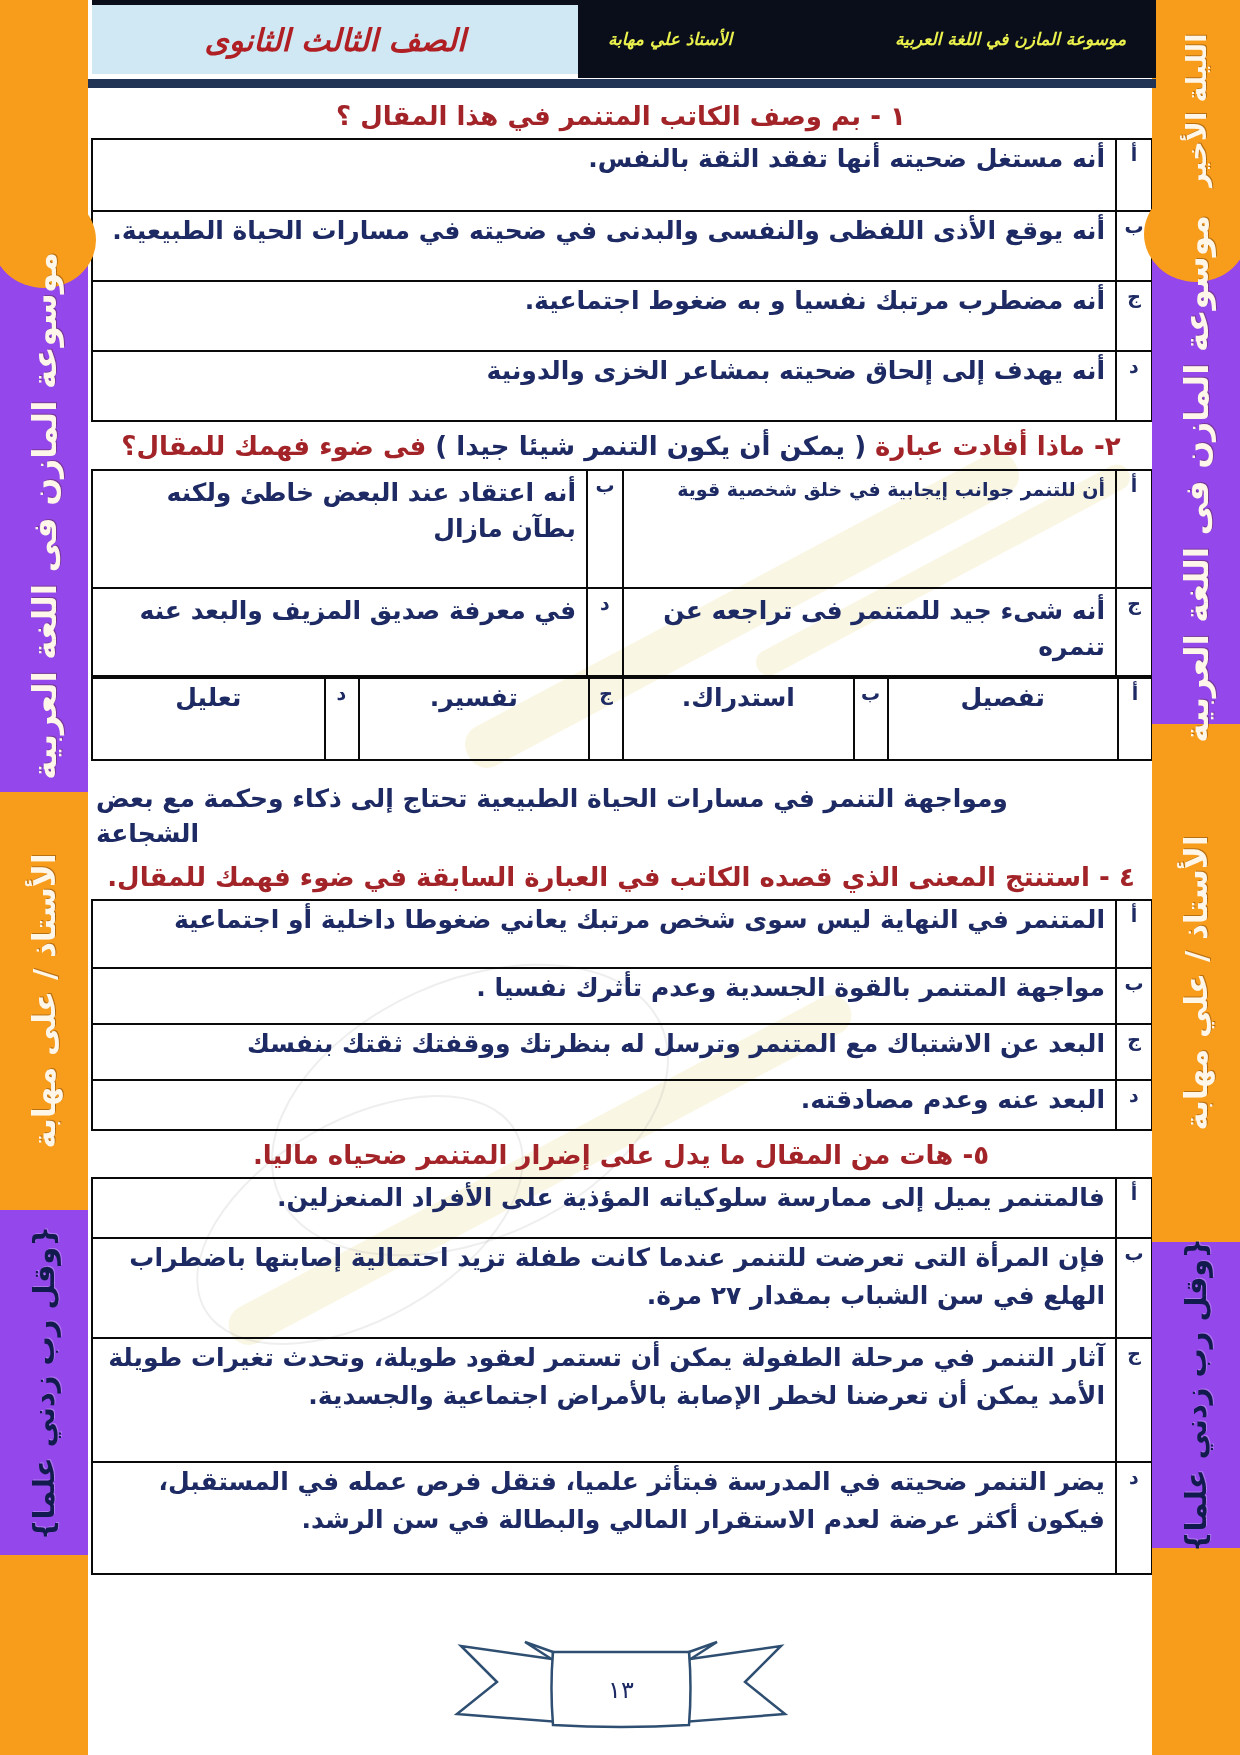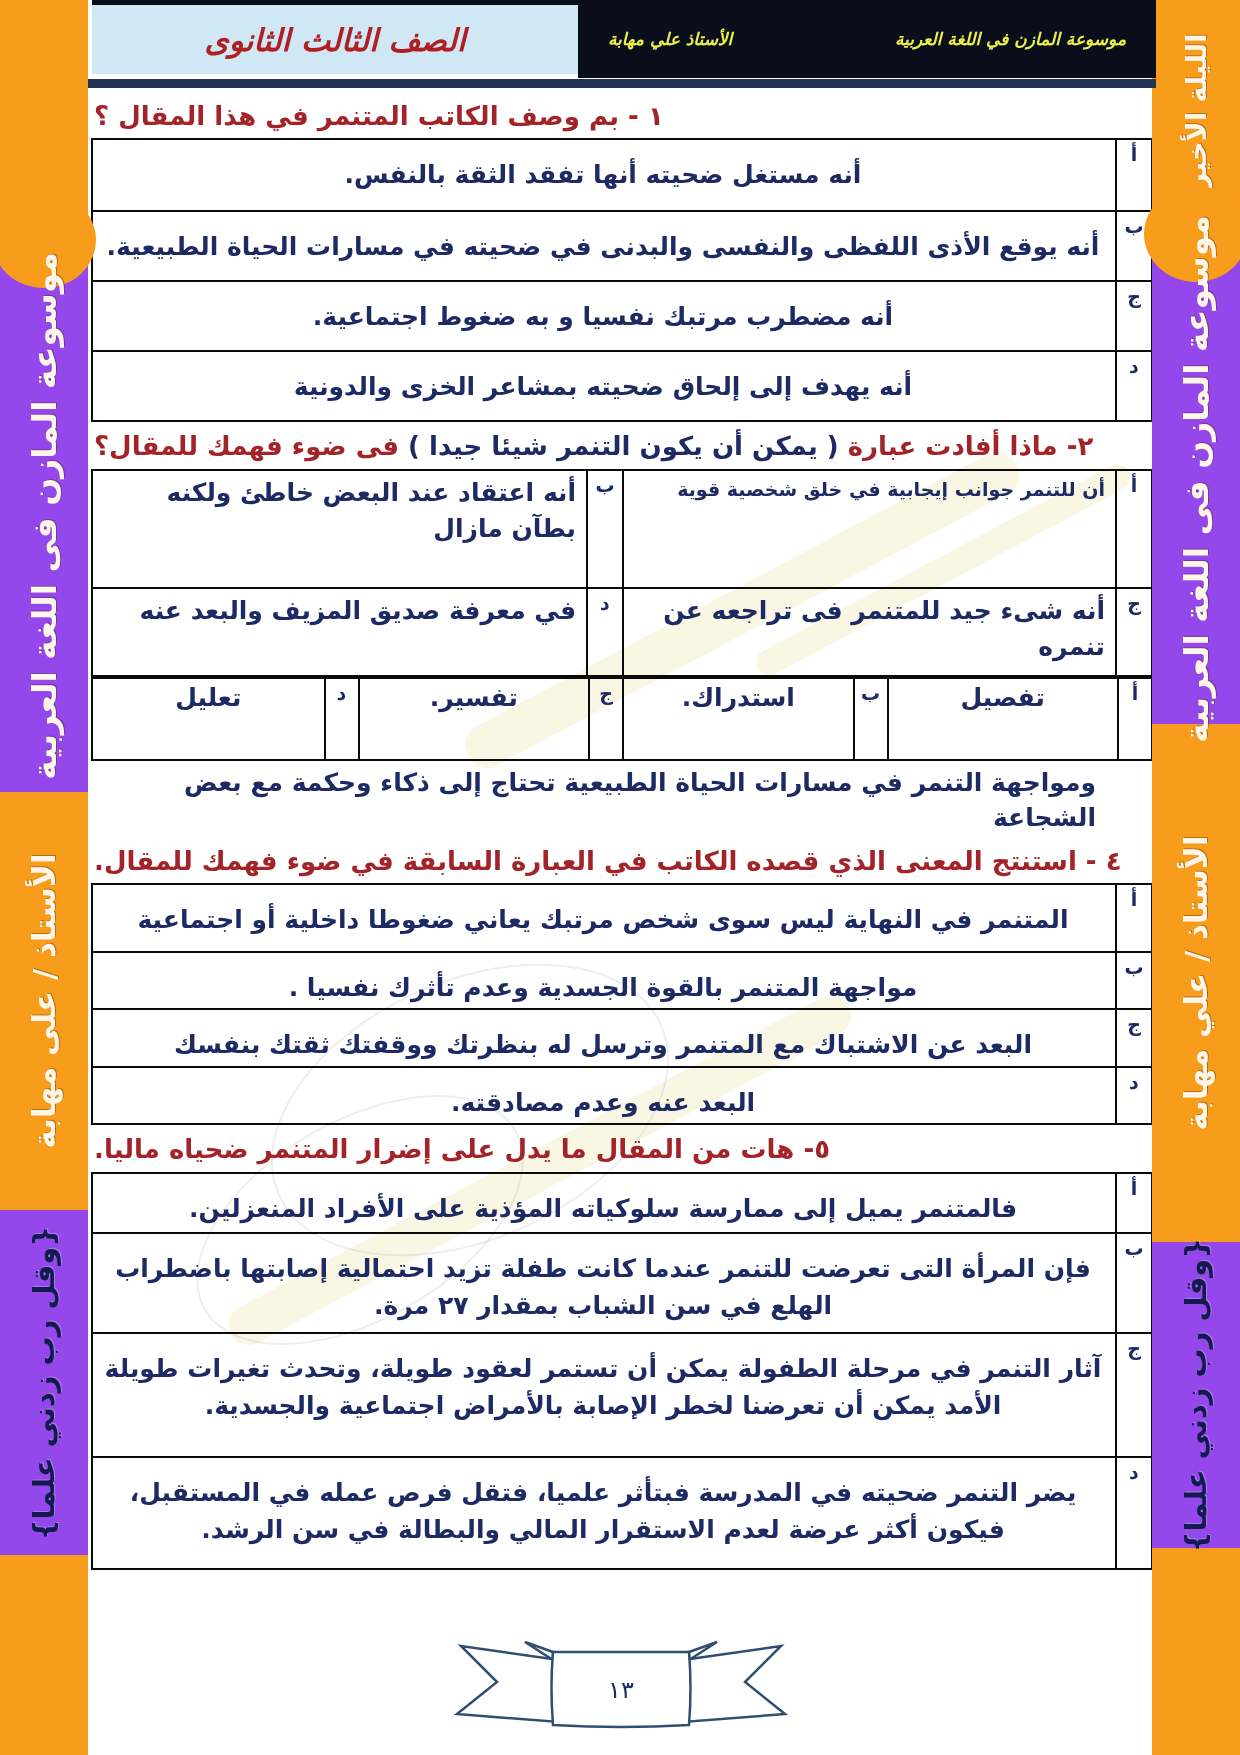--- a/index.html
+++ b/index.html
@@ -46,47 +46,47 @@
   
   .wm{position:absolute;background:rgba(246,238,205,.55);transform:rotate(62deg);z-index:0;border-radius:20px;}
   .wm1{left:720px;top:300px;width:44px;height:620px;}
   .wm2{left:520px;top:820px;width:40px;height:700px;}
   .wm3{left:930px;top:360px;width:26px;height:420px;}
   .scribble{position:absolute;border:2px solid rgba(160,160,160,.18);border-radius:50%;z-index:0;}
   .sc1{left:260px;top:980px;width:420px;height:260px;transform:rotate(-24deg);}
   .sc2{left:180px;top:1120px;width:360px;height:200px;transform:rotate(-30deg);}
   
   .content{position:absolute;left:88px;top:92px;width:1068px;z-index:1;padding:0 2px;}
-  .qhead{color:var(--red);font-weight:bold;font-size:26px;line-height:1.32;text-align:left;padding:7px 6px 5px 4px;}
+  .qhead{color:var(--red);font-weight:bold;font-size:26px;line-height:1.32;text-align:center;padding:7px 6px 5px 4px;}
   .qhead .quote{color:var(--navy);}
   .opt-table{border:2px solid var(--border);background:transparent;margin:0 1px;}
   .opt-row{display:flex;}
   .opt-row + .opt-row{border-top:2px solid var(--border);}
   .cell-letter{width:36px;flex:0 0 36px;border-left:2px solid var(--border);
                text-align:center;color:var(--navy);font-weight:bold;font-size:19px;padding-top:3px;}
   .cell-text{flex:1;color:var(--navy);font-weight:bold;font-size:25px;line-height:1.5;
-             padding:16px 10px 2px 8px;text-align:center;}
+             padding:0 10px 2px 8px;text-align:right;}
   .q1 .opt-row{min-height:70px;}
   
   .grid4{display:grid;grid-template-columns:36px 1fr 36px 1fr;border:2px solid var(--border);margin:0 1px;}
   .grid4 .gcell{border-left:2px solid var(--border);}
   .grid4 .gcell:nth-child(4n){border-left:none;}
   .grid4 .gcell:nth-child(n+5){border-top:2px solid var(--border);}
   .grid4 .gletter{text-align:center;color:var(--navy);font-weight:bold;font-size:19px;padding-top:3px;}
   .grid4 .gtext{color:var(--navy);font-weight:bold;font-size:25px;line-height:1.45;padding:4px 10px 2px 8px;}
   .grid4 .gtext.small{font-size:19px;line-height:1.5;}
   .grid4 .row1{min-height:116px;}
   .grid4 .row2{min-height:88px;}
   
   .grid8{display:grid;grid-template-columns:34px 1fr 34px 1fr 34px 1fr 34px 1fr;border:2px solid var(--border);margin:0 1px;}
   .grid8 .gcell{border-left:2px solid var(--border);min-height:80px;}
   .grid8 .gcell:last-child{border-left:none;}
   .grid8 .gletter{text-align:center;color:var(--navy);font-weight:bold;font-size:19px;padding-top:3px;}
   .grid8 .gtext{color:var(--navy);font-weight:bold;font-size:25px;padding:4px 8px;text-align:center;}
-  .bridge{color:var(--navy);font-weight:bold;font-size:25px;text-align:right;padding:4px 58px 2px 6px;line-height:1.4;}
+  .bridge{color:var(--navy);font-weight:bold;font-size:25px;text-align:left;padding:20px 58px 2px 6px;line-height:1.4;}
   .q4 .row-a{min-height:66px;}
   .q4 .row-b{min-height:56px;}
   .q4 .row-c{min-height:56px;}
   .q4 .row-d{min-height:50px;}
   .q5 .row-a{min-height:58px;}
   .q5 .row-b{min-height:100px;}
   .q5 .row-c{min-height:124px;}
   .q5 .row-d{min-height:112px;}
   
   .ribbon{position:absolute;left:441px;top:1628px;width:360px;height:105px;z-index:1;}

